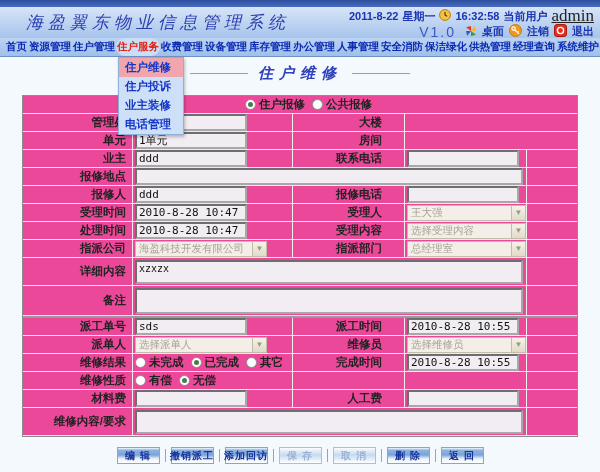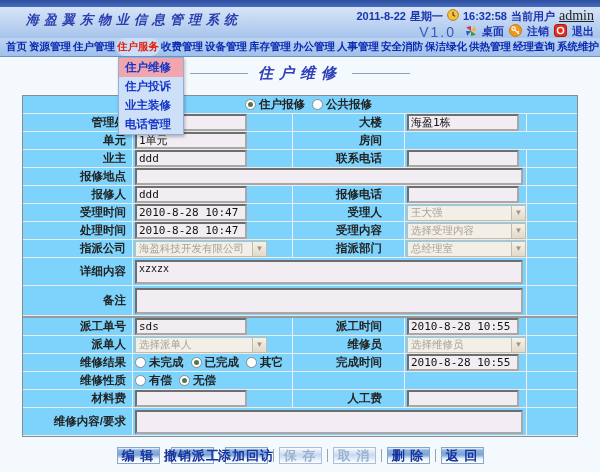--- a/index.html
+++ b/index.html
@@ -8,26 +8,26 @@
     position:relative; overflow:hidden;
     background:#f4f9fd;
     font-family:"Liberation Sans", sans-serif;
   }
   
   .topstrip { position:absolute; left:0; top:0; width:600px; height:7px;
     background:linear-gradient(180deg,#2d4f9e,#4a6cc0); }
   .header { position:absolute; left:0; top:7px; width:600px; height:31px;
     background:linear-gradient(180deg,#d7e4f7,#a7c4ec); }
   .app-title { position:absolute; left:26px; top:4px;
-    font-family:"DejaVu Serif", serif; font-style:italic; font-weight:bold;
-    font-size:13px; letter-spacing:5px; color:#2b3eb0; white-space:nowrap; }
+    font-family:"DejaVu Serif", serif; font-style:italic; font-weight:normal;
+    font-size:17px; letter-spacing:5px; color:#2b3eb0; white-space:nowrap; }
   .header-right { position:absolute; right:6px; top:1px; }
   .hr1 { display:flex; align-items:center; justify-content:flex-end; gap:4px;
     height:16px; font-size:11px; font-weight:bold; color:#1a35b0; white-space:nowrap; }
-  .admin-link { font-family:"Liberation Serif", serif; font-size:14px; font-weight:normal;
+  .admin-link { font-family:"Liberation Serif", serif; font-size:17px; font-weight:normal;
     color:#222; text-decoration:underline; cursor:pointer; }
   .hr2 { display:flex; align-items:center; justify-content:flex-end; gap:5px;
     height:15px; font-size:11px; font-weight:bold; color:#1a35b0; white-space:nowrap; }
   .ver { font-size:14px; font-weight:normal; color:#3b5bc0; letter-spacing:2px; margin-right:4px; }
   .hlink { cursor:pointer;text-align:center; }
   
   .menubar { position:absolute; left:0; top:38px; width:600px; height:19px;
     background:linear-gradient(180deg,#bdd3f2,#9fc0ea);
     border-bottom:1px solid #6f92c4;
     display:flex; align-items:center; justify-content:space-between;
@@ -41,21 +41,21 @@
     font-size:11.5px; font-weight:bold; color:#1436c8; cursor:pointer; white-space:nowrap; }
   .submenu-item.active { background:#f0a6ac; }
   
   .page-title { position:absolute; left:0; top:64px; width:600px; height:18px;
     display:flex; align-items:center; justify-content:center; gap:10px; }
   .tline { width:58px; height:1px; background:#8fa0b8; }
   .ttext { font-family:"DejaVu Serif", serif; font-style:italic; font-weight:bold;
     font-size:15px; letter-spacing:6px; color:#3040bb; }
   
   .form { position:absolute; left:22px; top:95px; width:556px; height:342px;
-    background:#7dd3fc; border:1px solid #8c8c8c; }
+    background:#ec4899; border:1px solid #8c8c8c; }
   .frow { display:flex; align-items:center; height:18px;
     border-bottom:1px solid #ebebeb; }
   .frow.h28 { height:28px; }
   .frow.h30 { height:30px; }
   .cell { height:100%; display:flex; align-items:center; border-right:1px solid #f0f0f0; }
   .c1 { width:110px; justify-content:flex-end; padding-right:6px; }
   .c2 { width:160px; padding-left:2px; }
   .c3 { width:112px; justify-content:flex-end; padding-right:22px; }
   .c4 { width:122px; padding-left:2px; }
   .c5 { flex:1; border-right:none; }
@@ -84,21 +84,21 @@
     background:#fff; position:relative; display:inline-block; flex:none; cursor:pointer; }
   .radio.on::after { content:""; position:absolute; left:2px; top:2px;
     width:5px; height:5px; border-radius:50%; background:#4f7a4f; }
   .rlabel { font-size:11.5px; font-weight:bold; color:#222; margin:0 7px 0 3px; white-space:nowrap; }
   .radiorow { padding-left:222px; }
   
   .btnbar { position:absolute; left:0; top:447px; width:600px; height:17px;
     display:flex; align-items:center; justify-content:center; gap:5px; }
   .btn { width:43px; height:17px; border:1px solid #89a5c7;
     background:linear-gradient(180deg,#f7fafd 0%,#8fb4e2 14%,#7aa3d6 46%,#ecf3fb 72%,#ffffff 100%);
-    font-size:13px; font-weight:bold; color:#17339c; letter-spacing:1px;
+    font-size:10px; font-weight:bold; color:#17339c; letter-spacing:1px;
     display:flex; align-items:center; justify-content:center; cursor:pointer; white-space:nowrap; }
   .btn.disabled { color:#9cb2d2; border-color:#aabfda;
     background:linear-gradient(180deg,#fbfcfe 0%,#c6d9f0 46%,#ffffff 100%); }
   .vsep { width:1px; height:13px; background:#98a4b2; }
   svg { flex:none; }
 </style>
 </head>
 <body>
 
 <div class="topstrip"></div>
@@ -184,23 +184,20 @@
   <div class="frow">
     <div class="cell c1">
         <span class="flabel">管理处</span>
       </div>
     <div class="cell c2">
         <input class="inp" readonly="" value="海盈家园" style="">
       </div>
     <div class="cell c3">
         <span class="flabel">大楼</span>
       </div>
-    <div class="cell c4">
-        <input class="inp" readonly="" value="海盈1栋" style="">
-      </div>
     <div class="cell c5"></div>
   </div>
 
   <div class="frow">
     <div class="cell c1">
         <span class="flabel">单元</span>
       </div>
     <div class="cell c2">
         <input class="inp" readonly="" value="1单元" style="">
       </div>

